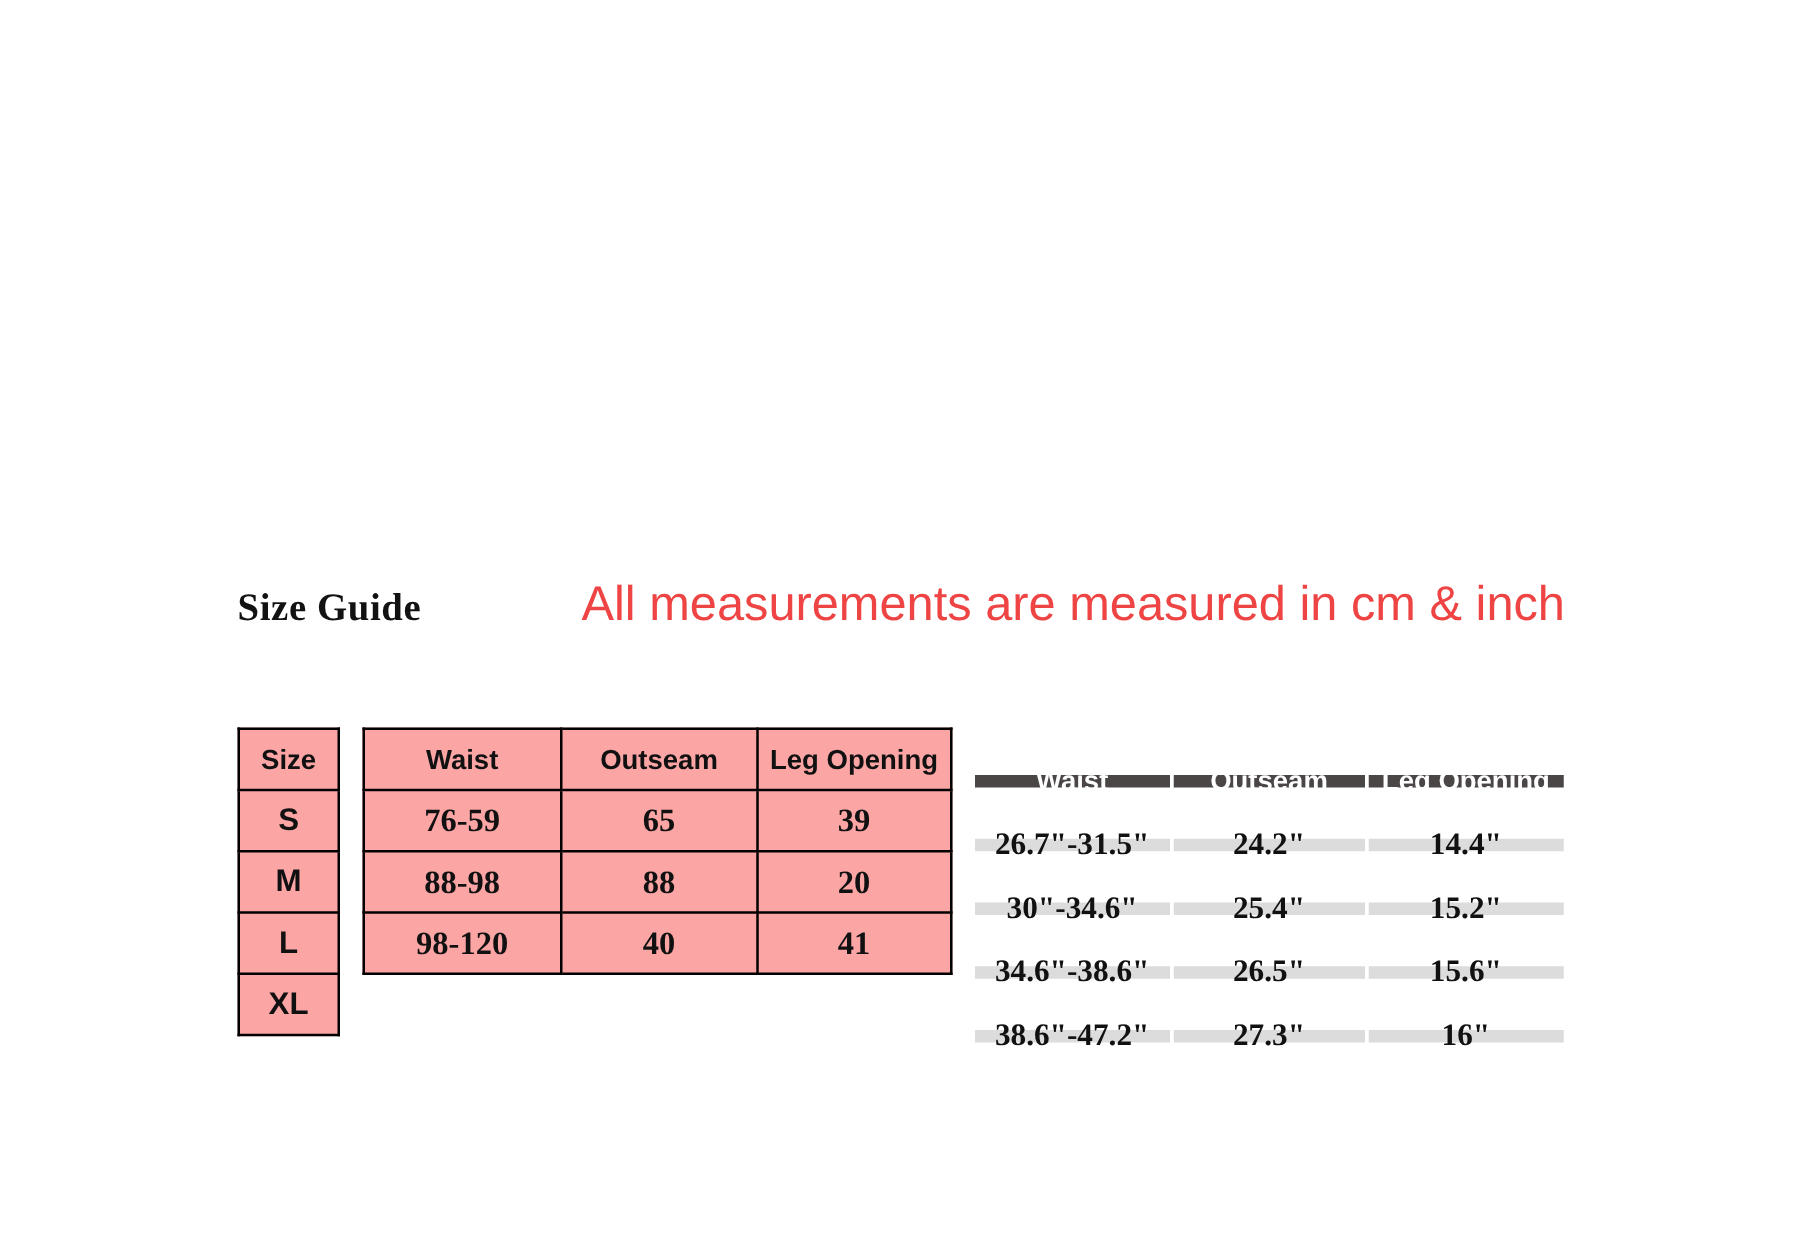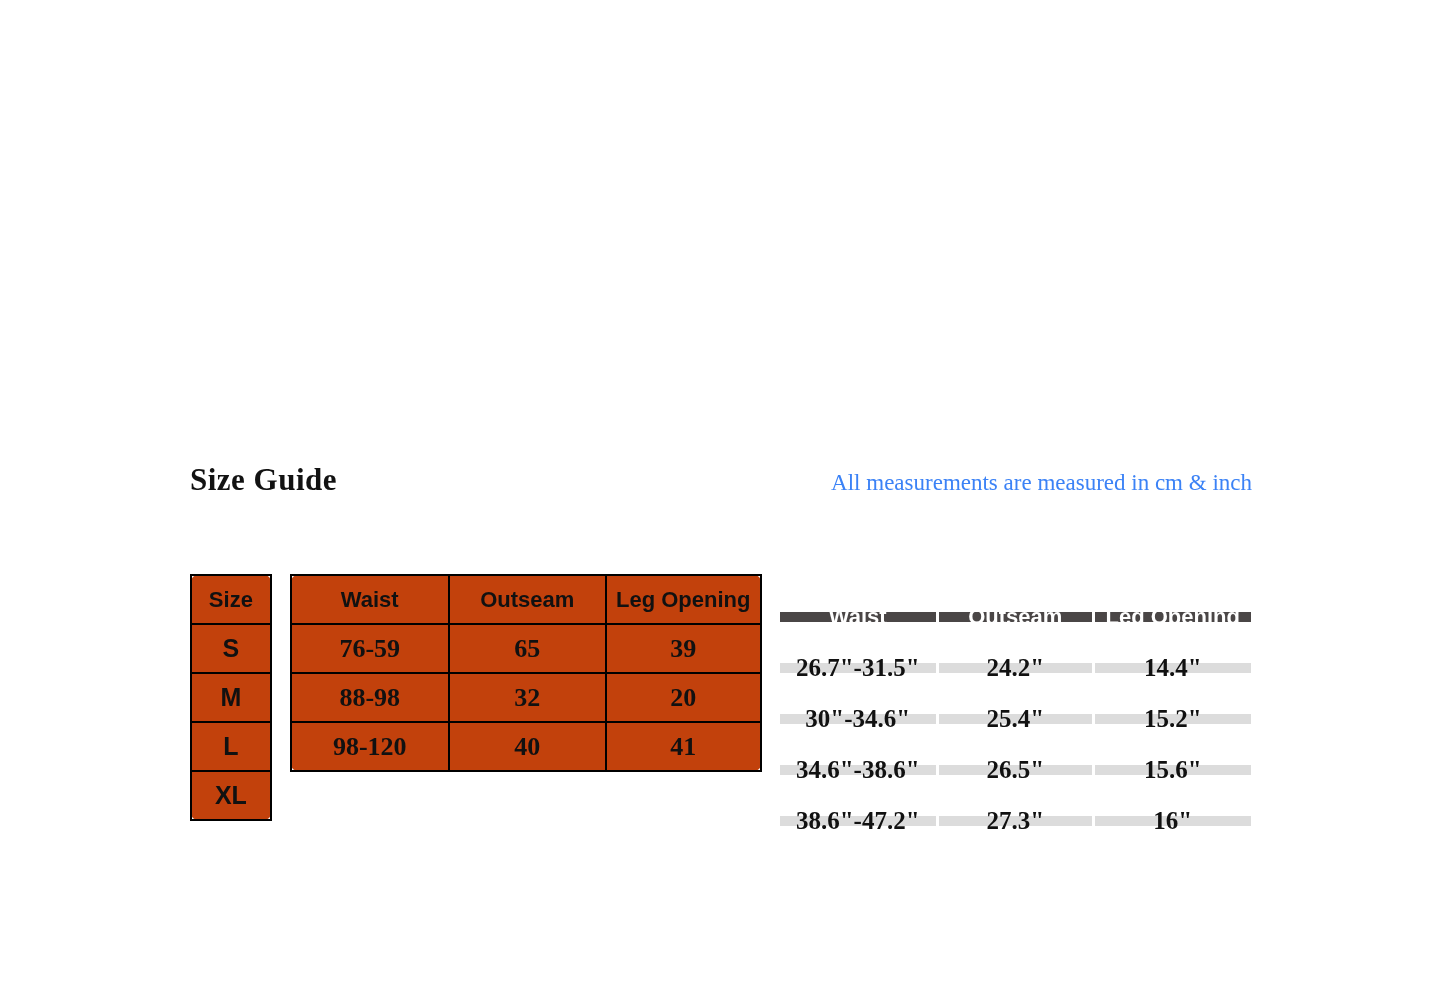--- a/index.html
+++ b/index.html
@@ -24,37 +24,36 @@
   }
   .page-title {
     font-family: "Liberation Serif", serif;
     font-weight: 700;
     font-size: 31px;
     color: #121212;
     letter-spacing: 0.5px;
     white-space: nowrap;
   }
   .page-subtitle {
-    font-family: Liberation Serif, serif;
+    font-family: Liberation Sans, sans-serif;
     font-weight: 400;
-    font-size: 23px;
-    color: #3b82f6;
+    font-size: 39px;
+    color: #ef4444;
     white-space: nowrap;
   }
   .tables-row {
     display: flex;
     gap: 18px;
     align-items: flex-start;
   }
   
   table.bordered {
     border-collapse: collapse;
     table-layout: fixed;
-    background: #c2410c;
-    border-radius: 10px;
+    background: #fca5a5;
   }
   table.bordered th,
   table.bordered td {
     border: 2px solid #000000;
     text-align: center;
     vertical-align: middle;
     padding: 0;
     height: 49px;
   }
   table.size-table { width: 82px; }
@@ -153,21 +152,21 @@
         </tr>
       </thead>
       <tbody>
         <tr>
           <td class="serif-num">76-59</td>
           <td class="serif-num">65</td>
           <td class="serif-num">39</td>
         </tr>
         <tr>
           <td class="serif-num">88-98</td>
-          <td class="serif-num">32</td>
+          <td class="serif-num">88</td>
           <td class="serif-num">20</td>
         </tr>
         <tr>
           <td class="serif-num">98-120</td>
           <td class="serif-num">40</td>
           <td class="serif-num">41</td>
         </tr>
       </tbody>
     </table>
 

